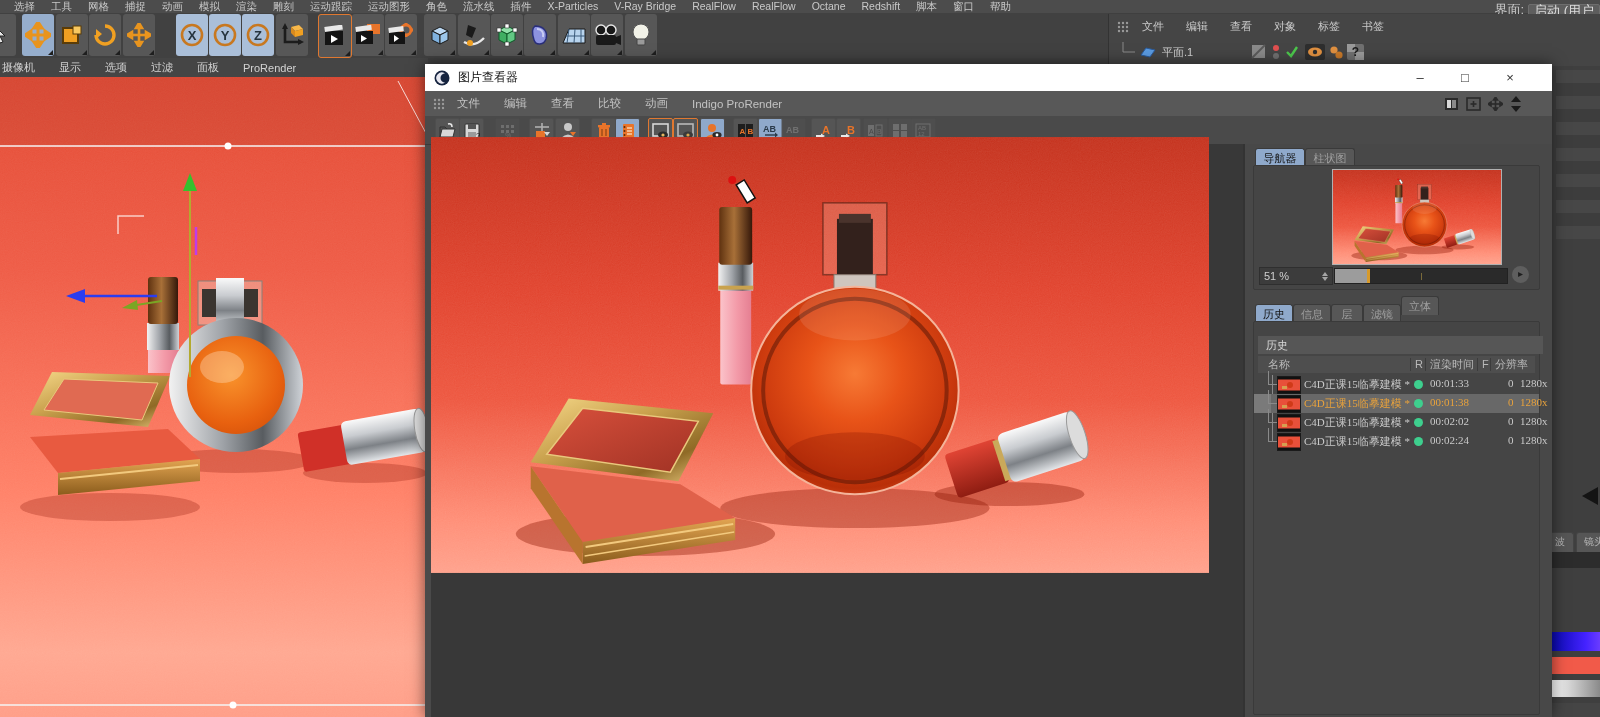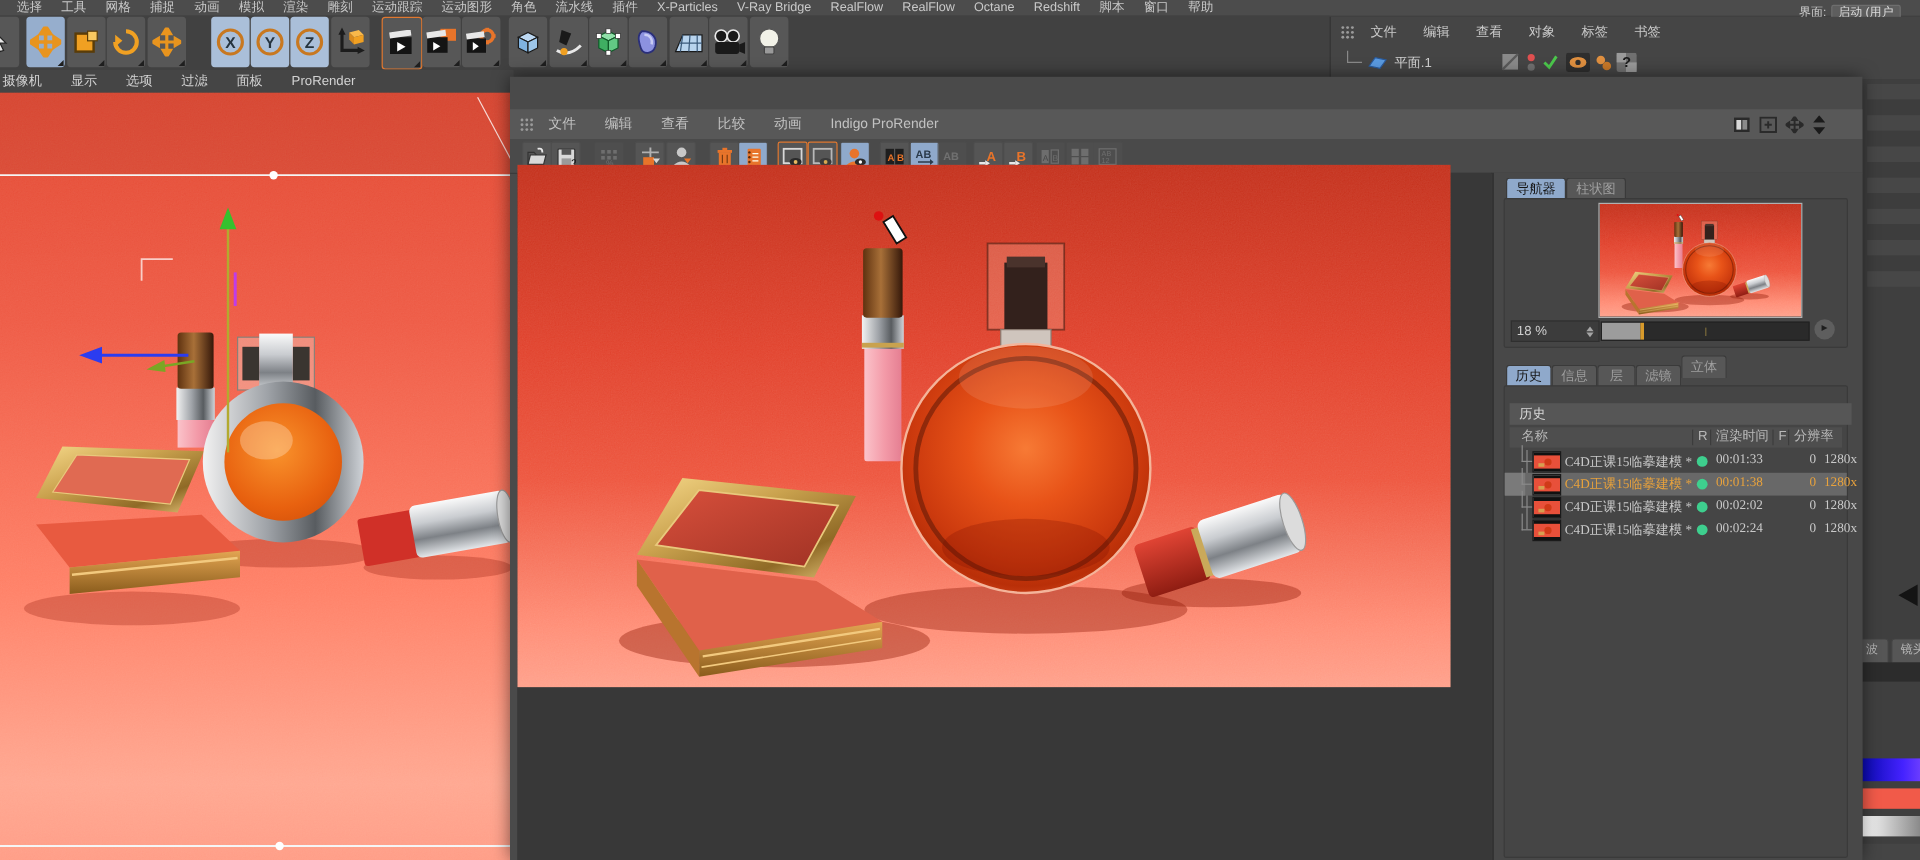--- a/index.html
+++ b/index.html
@@ -4,21 +4,21 @@
 <style>
   html,body{margin:0;padding:0;background:#222;}
   #screen{position:relative;width:1600px;height:717px;background:#3f3f3f;overflow:hidden;
           font-family:"Liberation Sans","DejaVu Sans",sans-serif;font-size:11px;color:#c9c9c9;
           -webkit-font-smoothing:antialiased;}
   .abs{position:absolute;}
   
   .top-menu{left:0;top:0;width:1600px;height:13px;background:#4c4c4c;display:flex;align-items:center;
             padding-left:6px;font-size:10.5px;line-height:13px;white-space:nowrap;}
   .top-menu span{padding:0 8px;cursor:default;}
-  .iface{right:16px;top:0;height:20px;display:flex;align-items:center;font-size:10px;}
+  .iface{right:0;top:0;height:20px;display:flex;align-items:center;font-size:13px;}
   .iface .chip{background:#5e5e5e;border:1px solid #6e6e6e;border-radius:2px;padding:0 5px;margin-left:4px;height:11px;line-height:11px;color:#ddd;}
   
   .main-toolbar{left:0;top:13px;width:1108px;height:45px;background:#414141;}
   .tbtn{position:absolute;top:1px;width:32px;height:42px;background:#575757;border-radius:3px;
         display:flex;align-items:center;justify-content:center;}
   .tbtn.active{background:#96aecd;}
   .tbtn.axis{background:#aabfd9;}
   .tbtn .corner{position:absolute;right:1px;bottom:1px;width:0;height:0;border-left:5px solid transparent;border-bottom:5px solid #1e1e1e;}
   
   .vp-menu{left:0;top:58px;width:428px;height:19px;background:#454545;display:flex;align-items:center;
@@ -544,20 +544,30 @@
     <div class="rtab" style="left:-6px;width:26px">波</div>
     <div class="rtab" style="left:24px;width:34px">镜头</div>
     <div class="rbar" style="top:486px;height:16px;background:#2c2c2c"></div>
     <div class="rbar" style="top:566px;height:19px;background:linear-gradient(90deg,#0a0ab0,#4422ff 70%,#6a3cff)"></div>
     <div class="rbar" style="top:591px;height:17px;background:#f15a49"></div>
     <div class="rbar" style="top:614px;height:17px;background:linear-gradient(90deg,#ffffff,#8a8a8a)"></div>
     <div class="rbar" style="top:637px;height:80px;background:#454545"></div>
   </div>
 
   <div class="abs pv">
+    <div class="pv-title">
+      <svg width="16" height="16" style="margin-left:9px">
+          <circle cx="8" cy="8" r="7.5" fill="#16243f"></circle>
+          <path d="M11,3.5 A5.5,5.5 0 1 0 11,12.5 A4.2,4.2 0 1 1 11,3.5" fill="#e8e8f0"></path>
+        </svg>
+      <span class="t">图片查看器</span>
+      <div class="winbtn" style="left:978px">–</div>
+      <div class="winbtn" style="left:1023px">□</div>
+      <div class="winbtn" style="left:1068px">×</div>
+    </div>
 
     <div class="pv-menubar">
       <svg width="12" height="12" style="margin-left:8px">
           <g fill="#9a9a9a">
             <circle cx="2" cy="2" r="1.2"></circle>
             <circle cx="6" cy="2" r="1.2"></circle>
             <circle cx="10" cy="2" r="1.2"></circle>
             <circle cx="2" cy="6" r="1.2"></circle>
             <circle cx="6" cy="6" r="1.2"></circle>
             <circle cx="10" cy="6" r="1.2"></circle>
@@ -765,21 +775,21 @@
 
     <div class="pv-side">
 
       <div class="ptab on" style="left:10px;top:4px;width:48px">导航器</div>
       <div class="ptab" style="left:60px;top:4px;width:48px">柱状图</div>
       <div class="group-box" style="left:8px;top:21px;width:285px;height:123px">
         <svg style="position:absolute;left:78px;top:3px;width:168px;height:94px;border:1px solid #b0b0b0" viewBox="0 0 780 437" preserveAspectRatio="none">
           <use href="#render-scene"></use>
         </svg>
         <div class="zoomfield" style="left:5px;top:101px;width:64px;height:16px">
-          <span>18 %</span>
+          <span>51 %</span>
           <span class="stepper">
               <i class="up"></i>
               <i class="dn"></i>
             </span>
         </div>
         <div class="slider" style="left:80px;top:102px;width:172px;height:14px">
           <div style="position:absolute;left:0;top:0;width:32px;height:14px;background:#9c9c9c"></div>
           <div style="position:absolute;left:32px;top:0;width:3px;height:14px;background:#d79a2b"></div>
           <div style="position:absolute;left:86px;top:4px;width:1px;height:7px;background:#7a6a3a"></div>
         </div>

